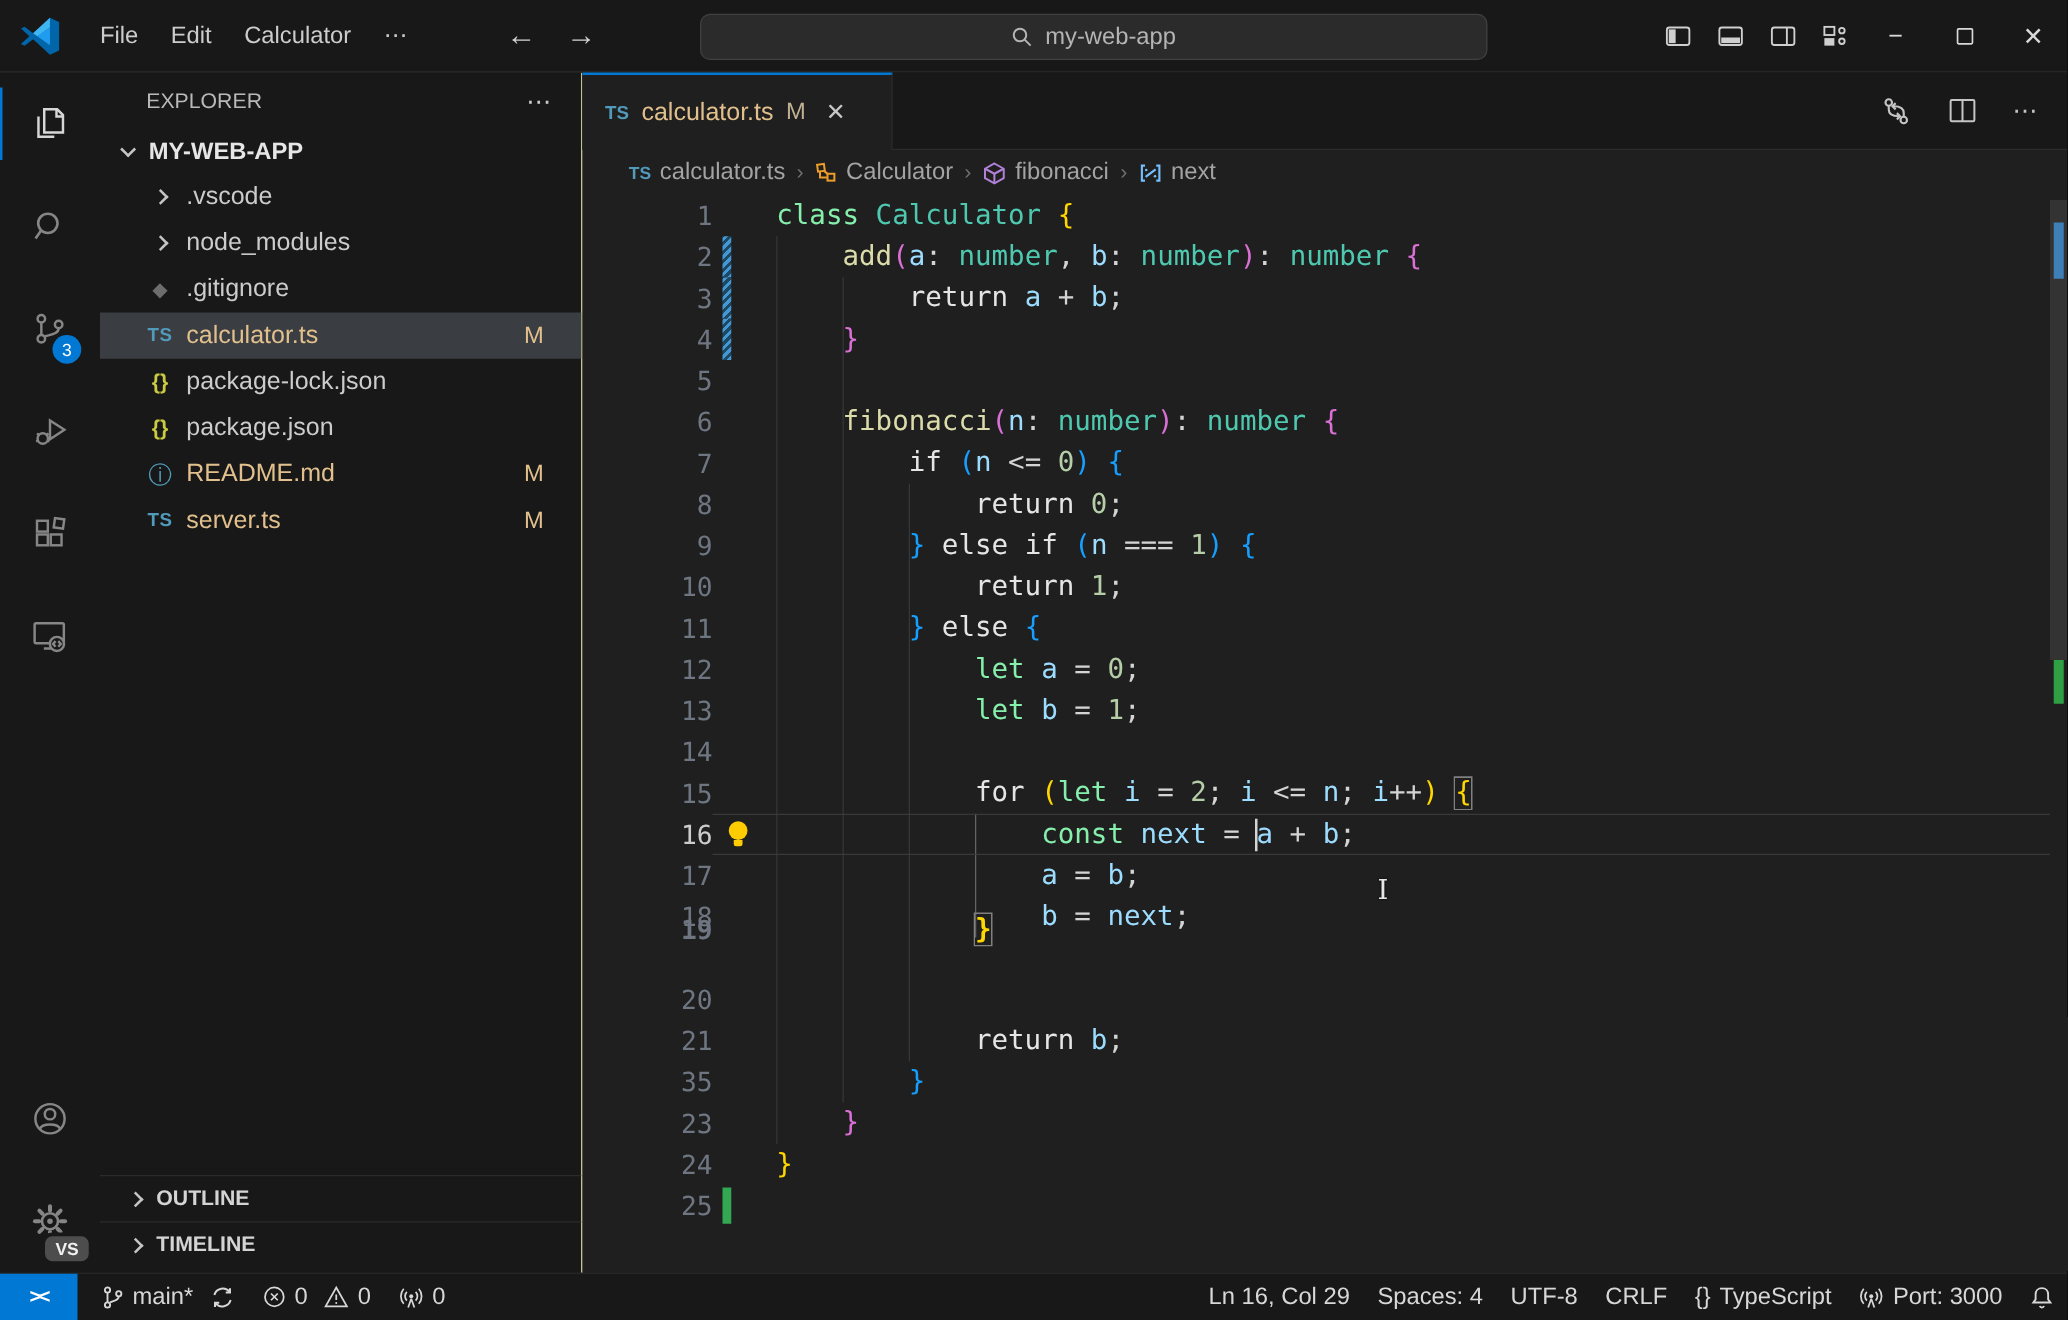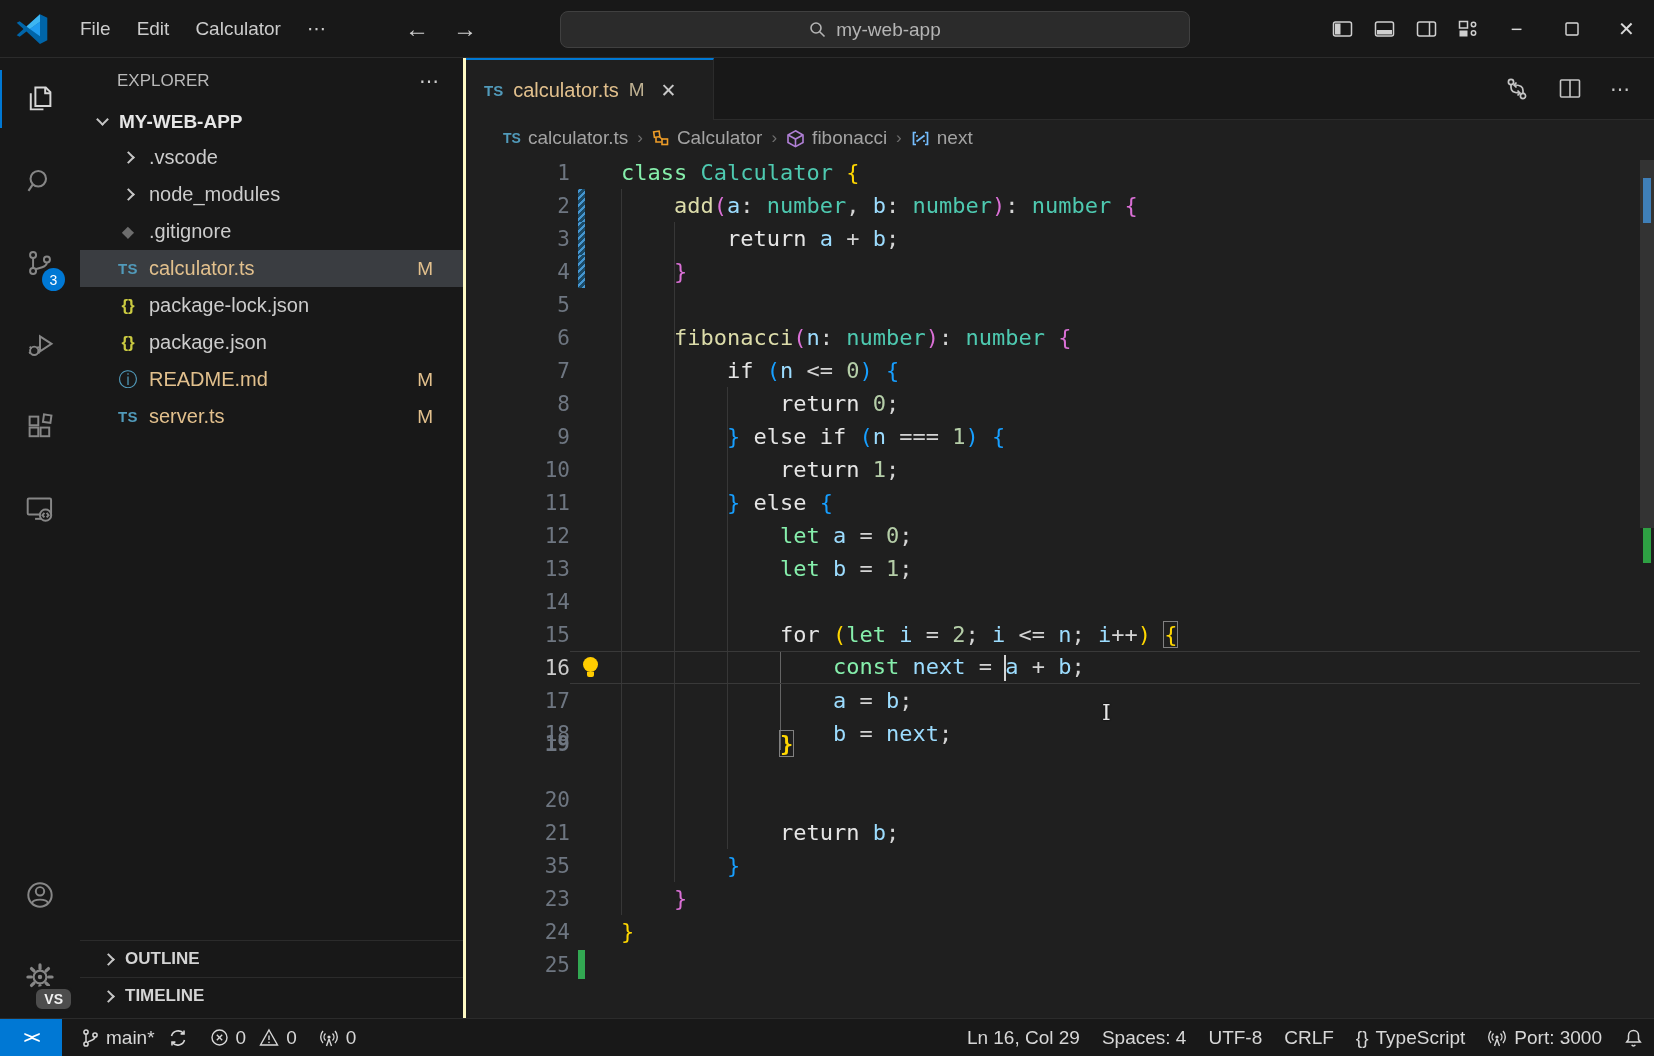--- a/index.html
+++ b/index.html
@@ -30,21 +30,21 @@
              color:#868686; }
   .ab-item.active { color:#d7d7d7; }
   .ab-item.active::before { content:""; position:absolute; left:0; top:12px; bottom:12px; width:2px; background:#0078d4; }
   .ab-badge { position:absolute; right:15px; bottom:13px; min-width:23px; height:23px; padding:0 4px; border-radius:12px;
               background:#0078d4; color:#fff; font-size:14px; display:flex; align-items:center; justify-content:center; }
   .ab-spacer { margin-top:auto; }
   .vs-badge { position:absolute; right:6px; bottom:6px; background:#4d4d4d; color:#f0f0f0; font-weight:bold;
               font-size:14px; padding:2px 8px; border-radius:9px; border:3px solid #181818; }
 
   
-  .sidebar { width:386px; background:#181818; border-right:3px solid #fef9c3; display:flex; flex-direction:column;justify-content:flex-end; }
+  .sidebar { width:386px; background:#181818; border-right:1px solid #fef9c3; display:flex; flex-direction:column;justify-content:flex-end; }
   .sb-header { height:46px; display:flex; align-items:center; padding:0 24px 0 37px; font-size:17px; color:#b9b9b9; }
   .sb-header .dots { margin-left:auto; font-size:20px; color:#cccccc; }
   .sb-root { height:35px; display:flex; align-items:center; gap:12px; padding-left:18px; font-size:19px;
              font-weight:bold; color:#e6e6e6; }
   .chev { width:9px; height:9px; border-right:2px solid #c5c5c5; border-bottom:2px solid #c5c5c5; flex:0 0 9px; }
   .chev.down { transform:rotate(45deg); margin-top:-4px; }
   .chev.right { transform:rotate(-45deg); }
   .sb-row { height:37px; display:flex; align-items:center; padding-left:31px; font-size:20px; color:#cccccc;
             position:relative; }
   .sb-row.selected { background:#3a3d41; }

